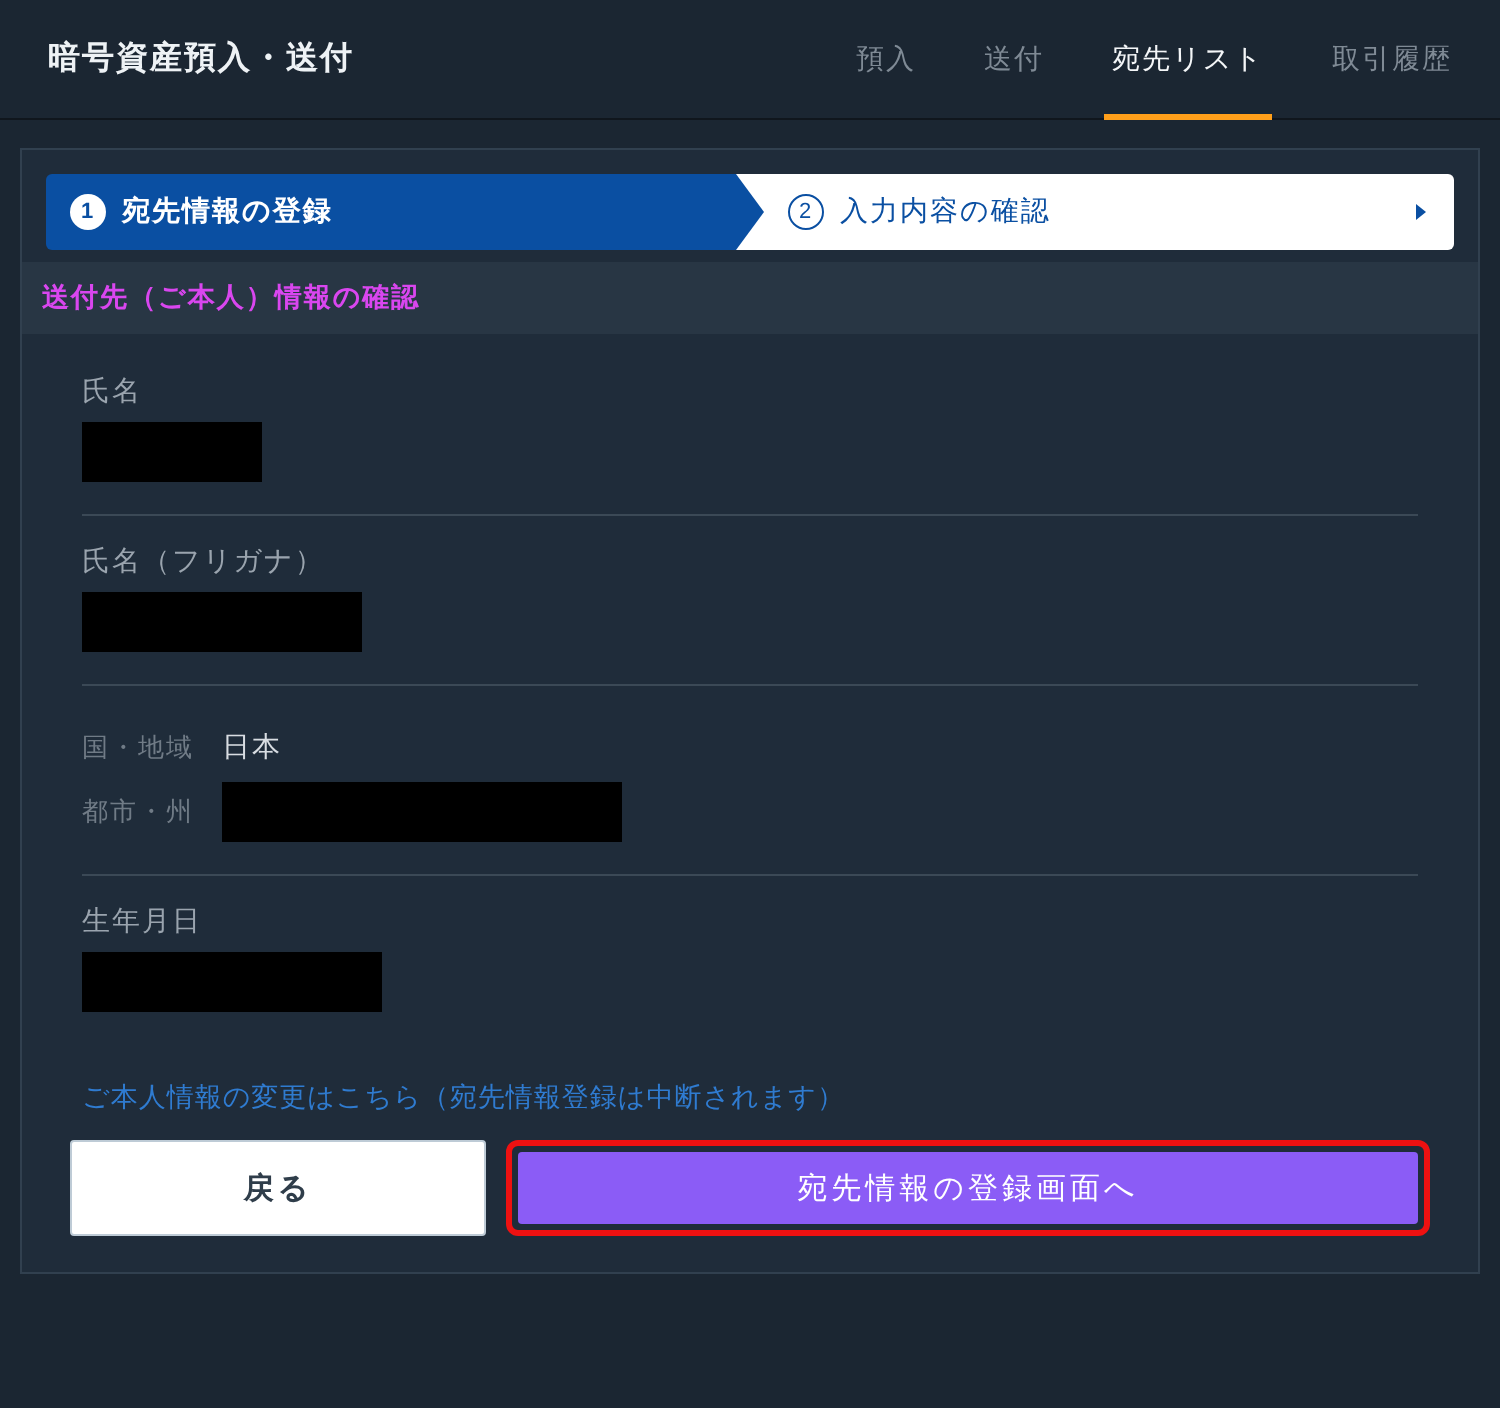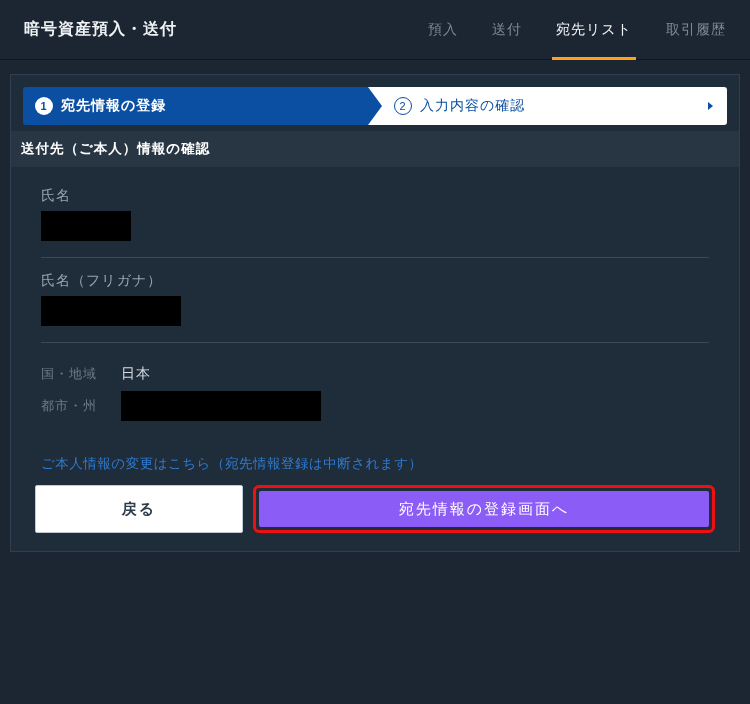--- a/index.html
+++ b/index.html
@@ -21,30 +21,30 @@
   .step1::after { content:""; position:absolute; right:-14px; top:0; width:0; height:0;
     border-top:19px solid transparent; border-bottom:19px solid transparent;
     border-left:14px solid #0a4fa2; z-index:2; }
   .step2 { background:#ffffff; color:#0a4fa2; padding-left:26px; }
   .step-badge { display:inline-flex; width:18px; height:18px; border-radius:50%; align-items:center; justify-content:center; font-size:11px; margin-right:8px; flex-shrink:0; }
   .step1 .step-badge { background:#fff; color:#0a4fa2; font-weight:700; }
   .step2 .step-badge { border:1.5px solid #0a4fa2; color:#0a4fa2; }
   .step2 .step-arrow { width:0; height:0; margin-left:auto; margin-right:14px;
     border-top:4px solid transparent; border-bottom:4px solid transparent; border-left:5px solid #0a4fa2; }
 
-  .section-title { background:#283644; color:#ffffff; font-size:13.5px; font-weight:700; letter-spacing:1px; padding:9px 10px; margin:0 -12px 0 -12px; }
+  .section-title { background:#283644; color:#d946ef; font-size:13.5px; font-weight:700; letter-spacing:1px; padding:9px 10px; margin:0 -12px 0 -12px; }
 
   .fields { padding:6px 18px 0 18px; }
   .field { padding:14px 0 16px 0; border-bottom:1px solid #3b4956; }
   .field:last-of-type { border-bottom:none; }
   .field-label { font-size:14px; color:#9aa4ae; letter-spacing:1px; margin-bottom:6px; }
   .value-redacted { background:#000; height:30px; }
   .w90{width:90px;} .w140{width:140px;} .w150{width:150px;} .w200{width:200px;}
 
-  .sub-row { display:flex; align-items:center; gap:14px; margin-top:8px; }
+  .sub-row { display:flex; align-items:center; gap:4px; margin-top:8px; }
   .sub-label { font-size:13px; color:#707b86; letter-spacing:1px; min-width:66px; }
   .sub-value { font-size:14px; color:#d8dde2; letter-spacing:1px; }
 
   .note-link { display:block; margin:18px 0 12px 18px; color:#2f7bd0; font-size:13.5px; letter-spacing:0.5px; cursor:pointer; }
 
   .btn-row { display:flex; gap:10px; padding:0 12px; }
   .btn { height:48px; display:flex; align-items:center; justify-content:center; font-size:15px; letter-spacing:2px; cursor:pointer; border-radius:2px;text-align:right; }
   .btn-back { width:208px; border:1px solid #becbd6; color:#2f3d4a; background:#fff; font-weight:600; }
   .btn-primary-wrap { flex:1; border:3px solid #e11; border-radius:6px; padding:3px; }
   .btn-primary { width:100%; height:100%; background:#8b5cf6; color:#fff; font-weight:400; display:flex; align-items:center; justify-content:center; letter-spacing:2px; }
@@ -94,20 +94,24 @@
       <div class="sub-row">
         <span class="sub-label">国・地域</span>
         <span class="sub-value">日本</span>
       </div>
       <div class="sub-row">
         <span class="sub-label">都市・州</span>
         <span class="value-redacted w200"></span>
       </div>
     </div>
 
+    <div class="field">
+      <div class="field-label">生年月日</div>
+      <div class="value-redacted w150"></div>
+    </div>
 
   </div>
 
   <a class="note-link">ご本人情報の変更はこちら（宛先情報登録は中断されます）</a>
 
   <div class="btn-row">
     <div class="btn btn-back">戻る</div>
     <div class="btn-primary-wrap">
       <div class="btn btn-primary">宛先情報の登録画面へ</div>
     </div>

